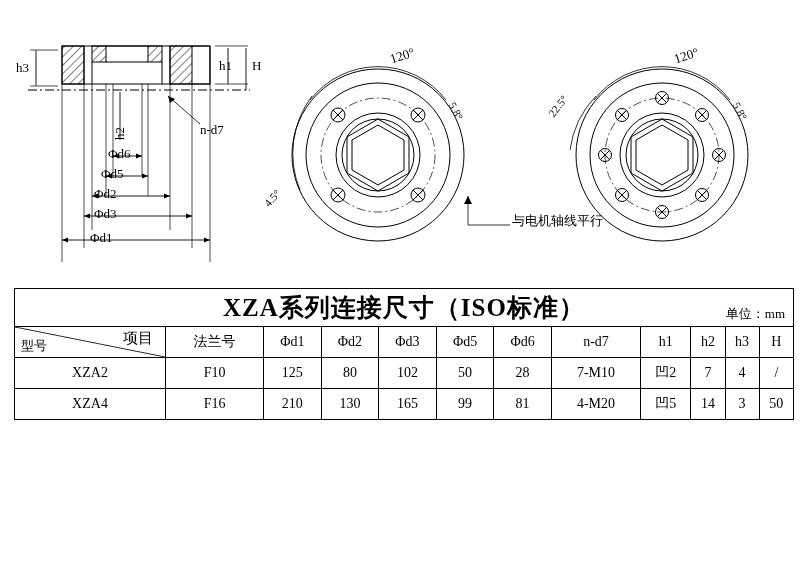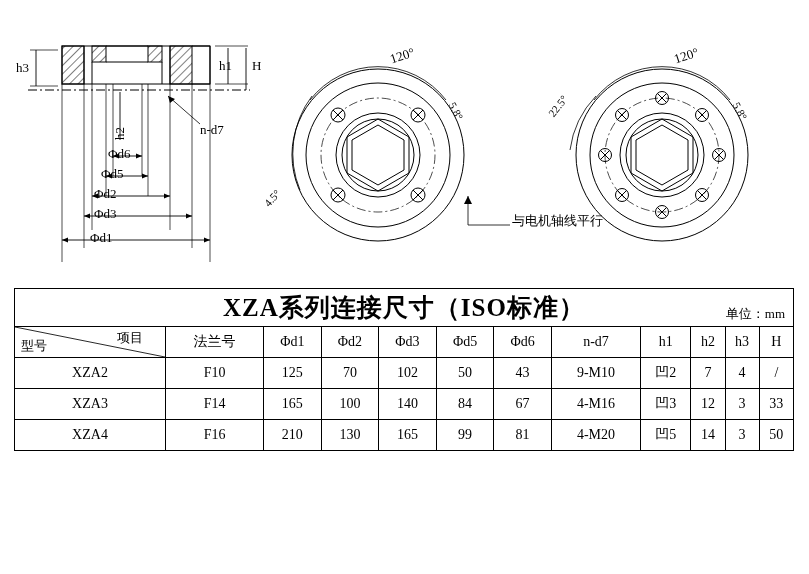--- a/index.html
+++ b/index.html
@@ -60,21 +60,21 @@
   .corner{
     position:relative;
     width:150px;
     padding:0;
     height:44px;
   }
   .corner .diag{
     position:absolute;left:0;top:0;width:100%;height:100%;
   }
   .corner .item{
-    position:absolute;right:22px;top:2px;font-size:13px;
+    position:absolute;right:12px;top:2px;font-size:15px;
   }
   .corner .model{
     position:absolute;left:6px;bottom:2px;font-size:13px;
   }
   td.leftcell{text-align:left;padding-left:6px;}
 </style>
 </head>
 <body>
 
 <div class="drawing">
@@ -277,45 +277,31 @@
       <td>h1</td>
       <td>h2</td>
       <td>h3</td>
       <td>H</td>
     </tr>
 
     <tr>
       <td class="leftcell">XZA2</td>
       <td>F10</td>
       <td>125</td>
-      <td>70</td>
+      <td>80</td>
       <td>102</td>
       <td>50</td>
-      <td>43</td>
-      <td>9-M10</td>
+      <td>28</td>
+      <td>7-M10</td>
       <td>凹2</td>
       <td>7</td>
       <td>4</td>
       <td>/</td>
     </tr>
 
-    <tr>
-      <td class="leftcell">XZA3</td>
-      <td>F14</td>
-      <td>165</td>
-      <td>100</td>
-      <td>140</td>
-      <td>84</td>
-      <td>67</td>
-      <td>4-M16</td>
-      <td>凹3</td>
-      <td>12</td>
-      <td>3</td>
-      <td>33</td>
-    </tr>
 
     <tr>
       <td class="leftcell">XZA4</td>
       <td>F16</td>
       <td>210</td>
       <td>130</td>
       <td>165</td>
       <td>99</td>
       <td>81</td>
       <td>4-M20</td>

